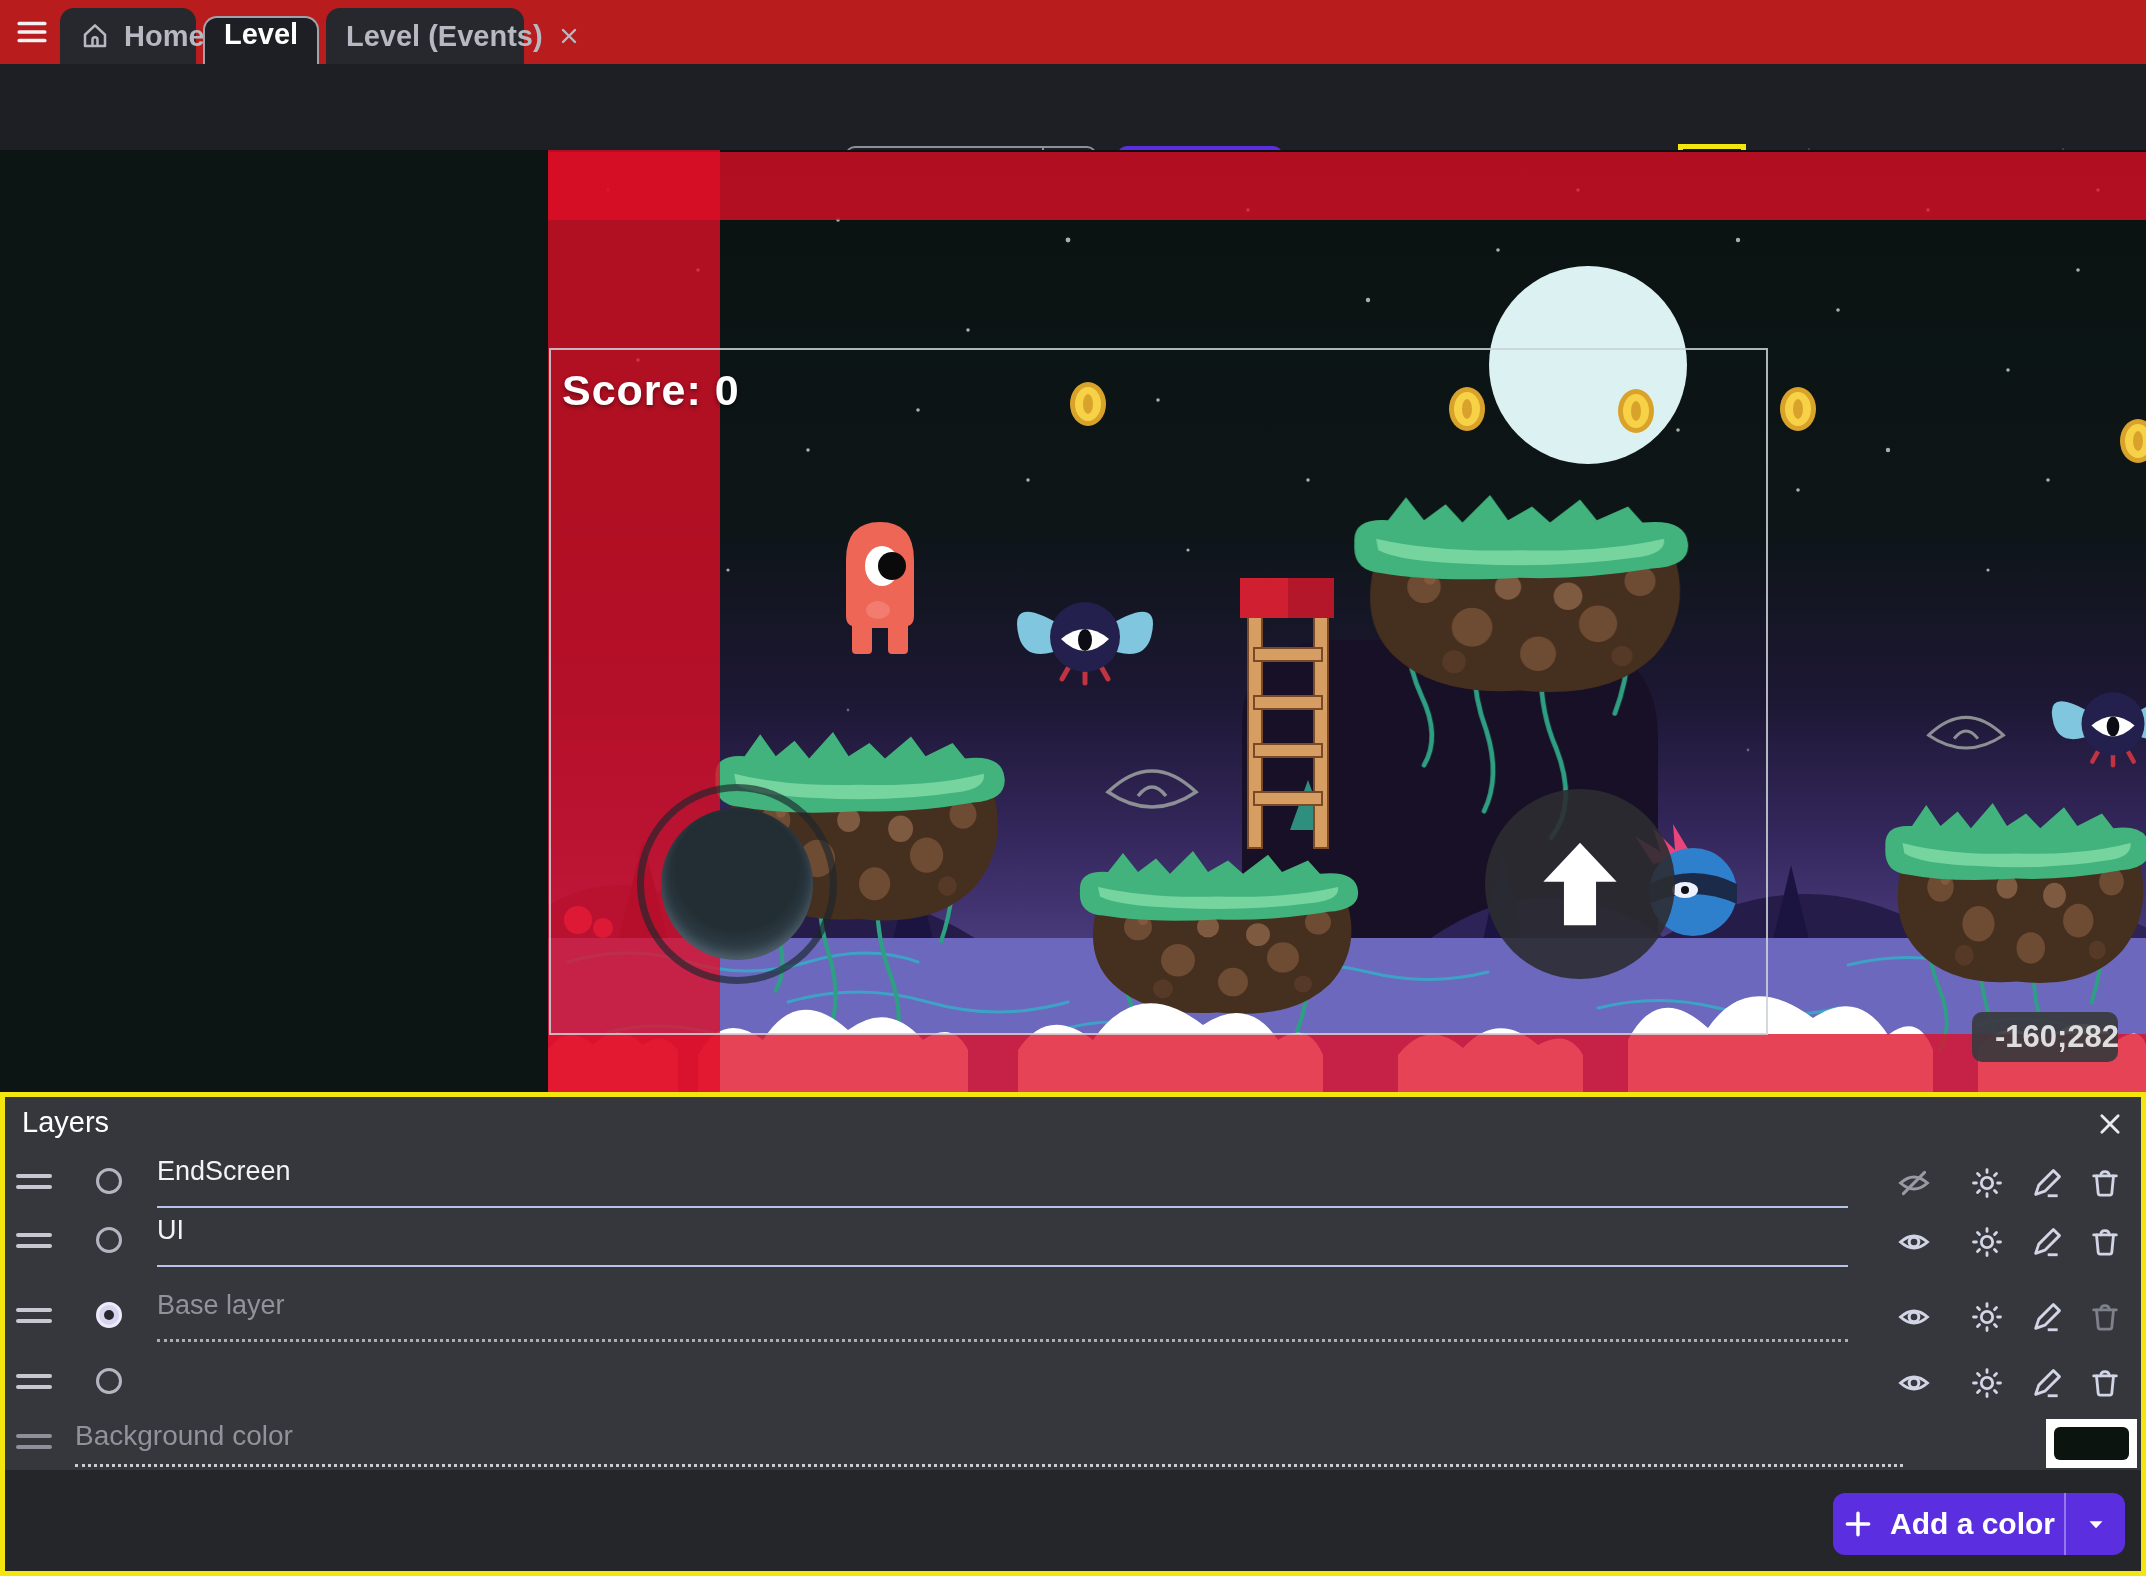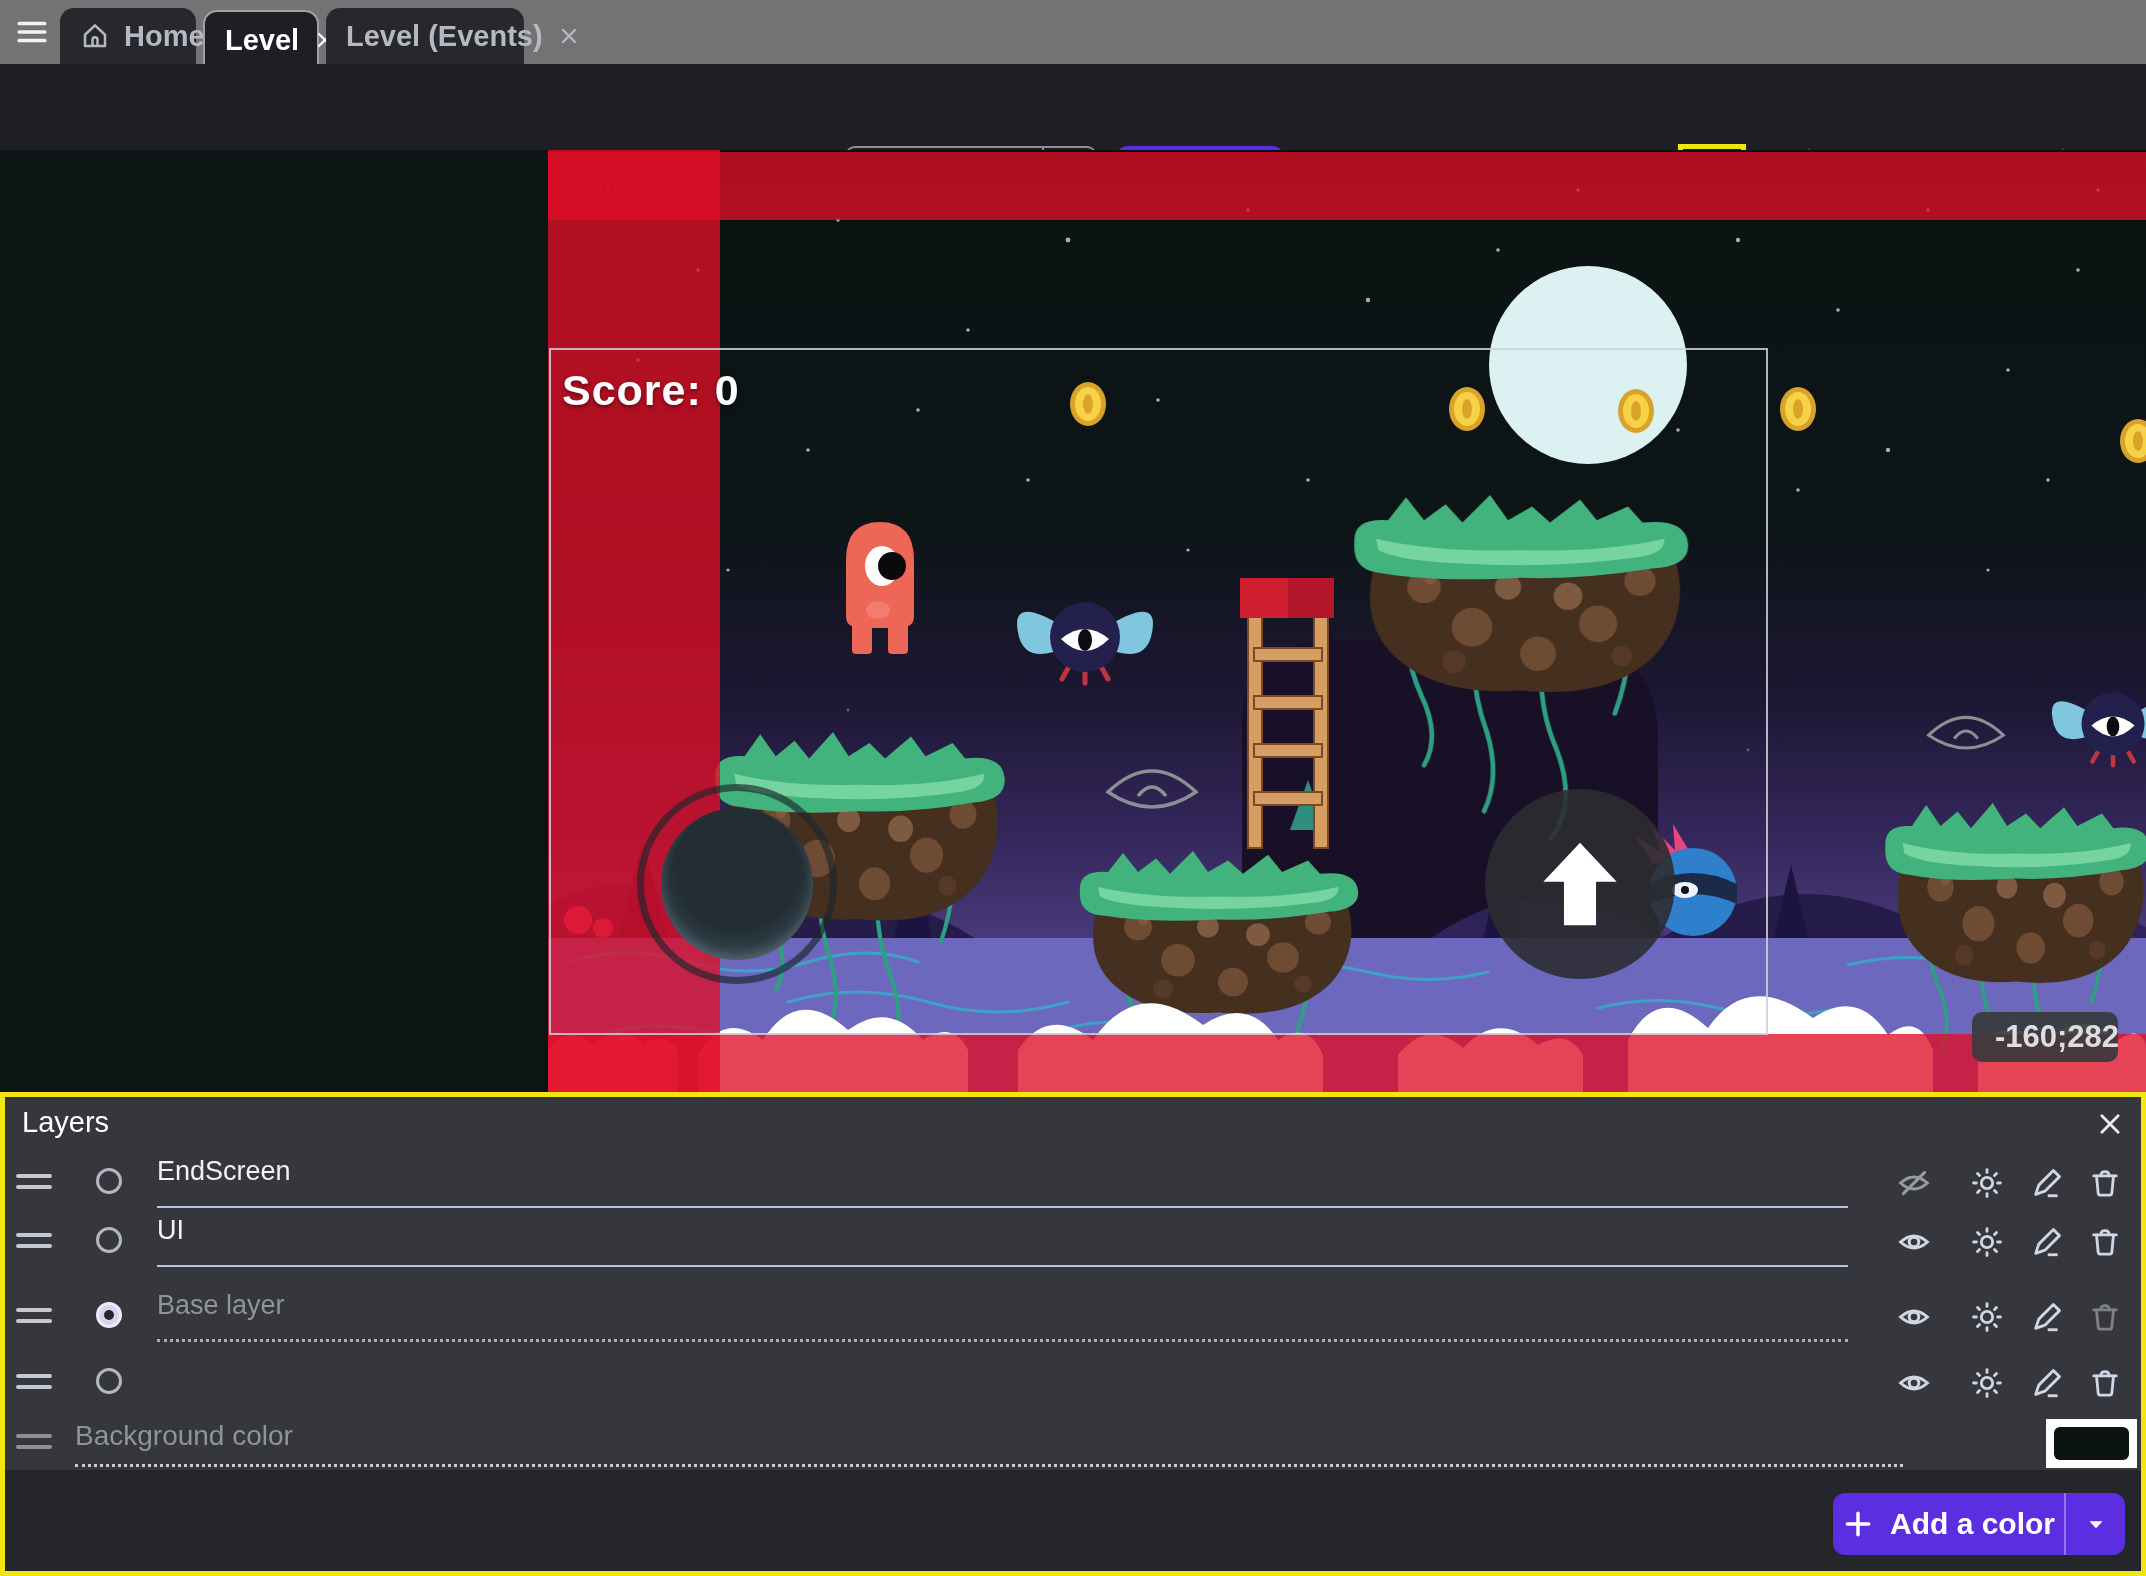--- a/index.html
+++ b/index.html
@@ -4,26 +4,26 @@
 <style>
   * { margin:0; padding:0; box-sizing:border-box; }
   html,body { background:#000; }
   #app{
     position:relative; width:2146px; height:1576px; overflow:hidden;
     font-family:"Liberation Sans", sans-serif; background:#131418;
   }
   svg{ display:block; }
 
   
-  .tabbar{ position:absolute; left:0; top:0; width:2146px; height:64px; background:#737373; }
+  .tabbar{ position:absolute; left:0; top:0; width:2146px; height:64px; background:#b91c1c; }
   .hamburger{ position:absolute; left:14px; top:15px; width:36px; height:34px; cursor:pointer; color:#f2f3f5;}
   .tab{ position:absolute; top:8px; height:56px; border-radius:14px 14px 0 0;
         display:flex; align-items:center; padding:0 20px; gap:14px; cursor:pointer;}
   .tab.inactive{ background:#27282d; color:#b6b9c1; }
-  .tab.active{ background:#1e1f24; color:#ffffff; border:2px solid #9fa2a8; border-bottom:none; top:10px; height:58px;}
+  .tab.active{ background:#1e1f24; color:#ffffff; border:2px solid #9fa2a8; border-bottom:none; top:16px; height:58px;flex-direction:column;}
   .tab-label{ font-size:29px; font-weight:bold; white-space:nowrap; }
   .tab .close{ width:24px; height:24px; color:inherit; }
 
   
   .toolbar{ position:absolute; left:0; top:64px; width:2146px; height:86px; background:#1e1f24; }
   .tbicon{ position:absolute; top:90px; width:34px; height:34px; color:#dde0e6; cursor:pointer; }
   .tbicon.dim{ color:#63666c; cursor:default; }
   .tb-divider{ position:absolute; top:84px; width:2px; height:48px; background:#3c3e44; }
   .btn-preview{ position:absolute; left:845px; top:82px; width:252px; height:60px;
      border:2px solid #8d9096; border-radius:10px; display:flex; align-items:center; color:#eae6fb; cursor:pointer;}

